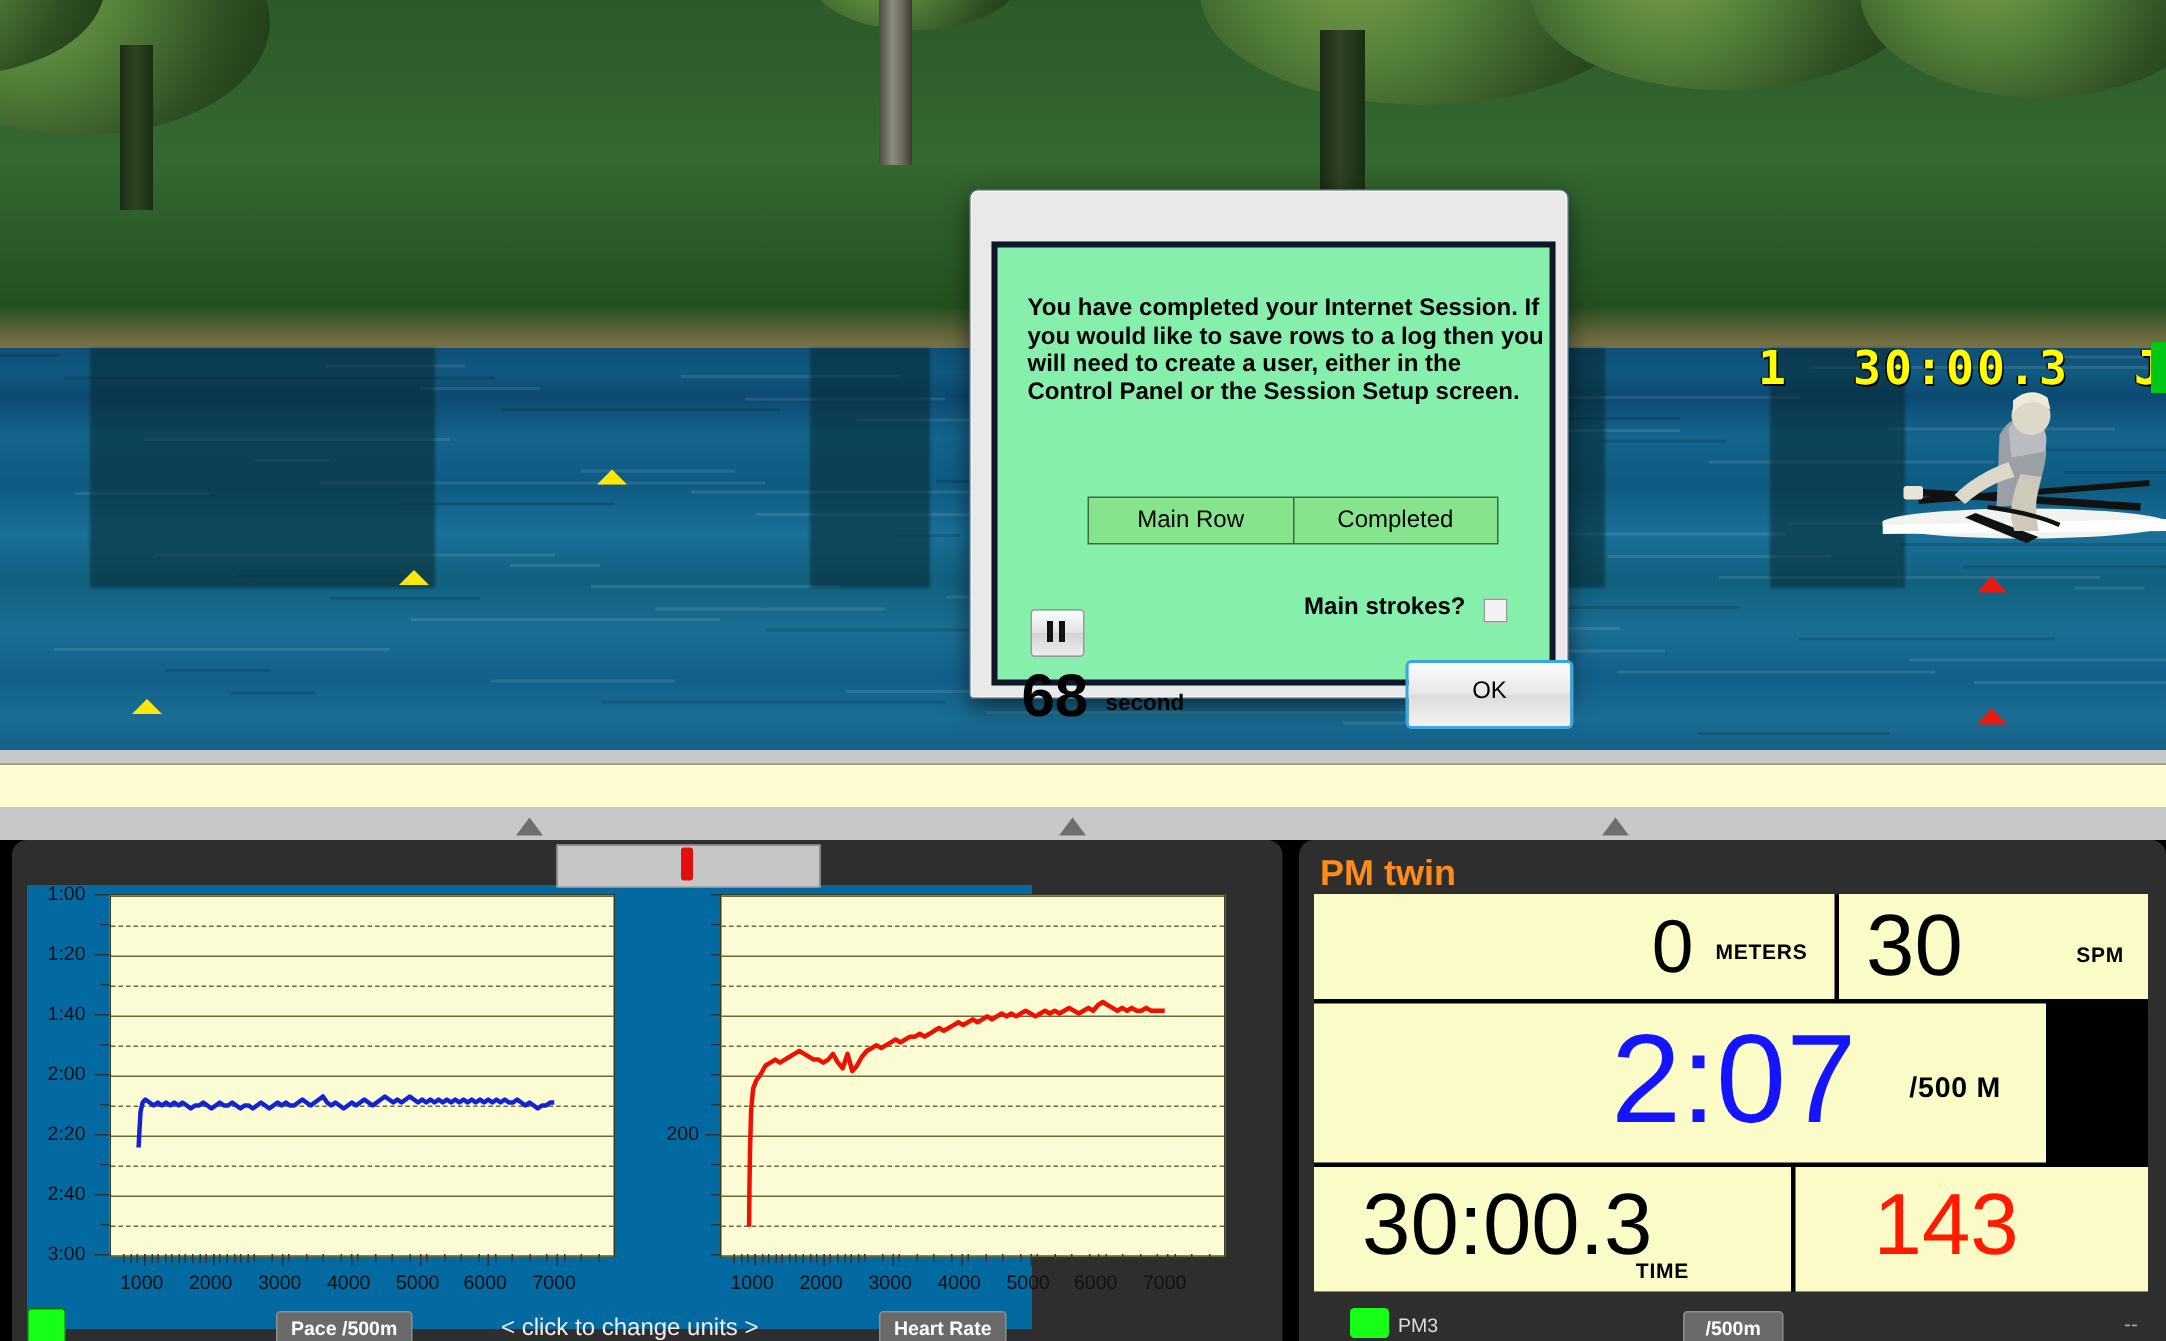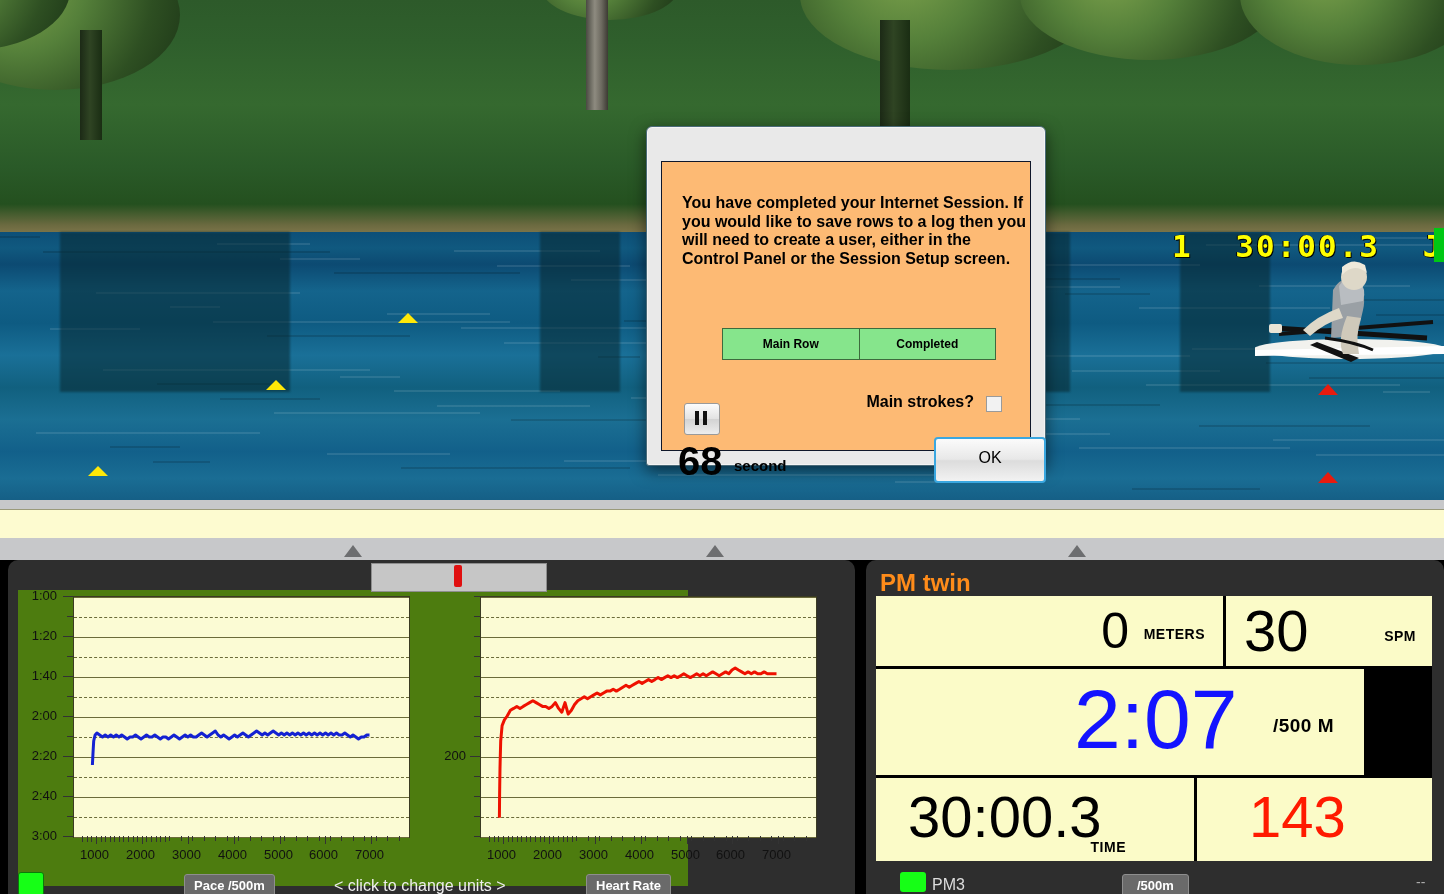--- a/index.html
+++ b/index.html
@@ -37,21 +37,21 @@
   .band-gray-top{position:absolute;left:0;top:500px;width:1444px;height:9px;background:#c7c8ca;}
   .band-yellow{position:absolute;left:0;top:509px;width:1444px;height:29px;background:#fdfbd0;
      border-top:1px solid #9a9a7a;border-bottom:1px solid #b9b9a0;}
   .band-gray-bot{position:absolute;left:0;top:538px;width:1444px;height:22px;background:#c7c8ca;}
   .tri-marker{position:absolute;top:545px;width:0;height:0;border-left:9px solid transparent;
      border-right:9px solid transparent;border-bottom:12px solid #6d6e70;}
 
   
   .chart-panel{position:absolute;left:8px;top:560px;width:847px;height:334px;background:#2e2e2e;
      border-radius:10px 10px 0 0;}
-  .chart-inner{position:absolute;left:10px;top:30px;width:670px;height:296px;background:#4d7c0f;}
+  .chart-inner{position:absolute;left:10px;top:30px;width:670px;height:296px;background:#0369a1;}
   .chart-box{position:absolute;top:0;width:404px;height:296px;}
   .plot{position:absolute;background:#fbfbd4;border:1px solid #3a3a22;}
   .gl{position:absolute;left:0;width:100%;height:0;border-top:1px solid #6b6b3a;}
   .gl.dash{border-top:1px dashed #6b6b3a;}
   .ytick-lbl{position:absolute;right:0;font-size:13px;color:#111;font-family:"Liberation Sans",sans-serif;
      text-align:right;white-space:nowrap;}
   .xtick-lbl{position:absolute;font-size:13px;color:#111;white-space:nowrap;}
   .tickmark{position:absolute;width:0;border-left:1px solid #333;}
   .ytickmark{position:absolute;height:0;border-top:1px solid #333;}
 
@@ -64,42 +64,42 @@
   .pm-panel{position:absolute;left:866px;top:560px;width:578px;height:334px;background:#2e2e2e;
      border-radius:10px 10px 0 0;}
   .pm-title{position:absolute;left:14px;top:9px;color:#ff8c1a;font-size:24px;font-weight:bold;}
   .pm-drag{position:absolute;left:371px;top:563px;width:174px;height:27px;background:#c6c6c6;border:1px solid #8e8e8e;}
   .pm-drag-mark{position:absolute;left:454px;top:565px;width:8px;height:22px;background:#e01010;border-radius:2px;}
   .pm-grid{position:absolute;left:10px;top:36px;width:556px;height:265px;background:#000;}
   .cell{position:absolute;background:#fbfbc8;}
   .big-num{position:absolute;font-family:"Liberation Sans",sans-serif;font-weight:normal;line-height:1;}
   .unit{position:absolute;font-size:14px;font-weight:bold;color:#000;letter-spacing:.5px;}
   .pm-foot-led{position:absolute;left:10px;top:872px;width:26px;height:20px;background:#16ff16;border-radius:3px;}
-  .pm-foot-lbl{position:absolute;color:#ddd;font-size:16px;}
+  .pm-foot-lbl{position:absolute;color:#ddd;font-size:13px;}
   .pm-foot-btn{position:absolute;background:#6a6a6a;color:#fff;font-size:13px;font-weight:bold;
      padding:3px 14px;border:1px solid #8e8e8e;border-radius:3px;}
   .pm-dash{position:absolute;color:#aaa;font-size:14px;}
 
   
   .dlg{position:absolute;left:646px;top:126px;width:398px;height:338px;
      background:#e9e9e9;border:1px solid #4a6a78;border-radius:6px 6px 3px 3px;
      box-shadow:0 0 0 1px rgba(255,255,255,.5) inset, 0 5px 16px rgba(0,0,0,.55);}
   .dlg-tb{position:absolute;left:1px;top:1px;width:396px;height:29px;border-radius:5px 5px 0 0;
      background:linear-gradient(180deg,#c9d3d8 0%,#aebcc4 45%,#93a5ae 52%,#b4c2c9 100%);}
   .dlg-title{position:absolute;left:10px;top:6px;font-size:13px;color:#0a0a0a;}
   .dlg-close{position:absolute;right:3px;top:2px;width:44px;height:22px;border-radius:3px;
      background:linear-gradient(180deg,#e86a5f 0%,#d33124 45%,#b01a10 52%,#e05a4c 100%);
      border:1px solid #8a1c12;color:#fff;font-size:14px;font-weight:bold;text-align:center;line-height:21px;
      box-shadow:0 0 0 1px rgba(255,255,255,.45) inset;}
-  .dlg-body{position:absolute;left:14px;top:34px;width:368px;height:288px;background:#fdba74;
-     border:1px solid #0f172a;}
+  .dlg-body{position:absolute;left:14px;top:34px;width:368px;height:288px;background:#86efac;
+     border:4px solid #0f172a;}
   .dlg-msg{position:absolute;left:20px;top:32px;width:348px;font-size:16px;font-weight:bold;color:#000;
      line-height:1.17;}
   .sess-tbl{position:absolute;left:60px;top:166px;width:272px;height:30px;border:1px solid #3d6b3d;display:flex;}
-  .sess-cell{flex:1;background:#86e58c;color:#000;font-size:12px;font-weight:bold;text-align:center;line-height:30px;}
+  .sess-cell{flex:1;background:#86e58c;color:#000;font-size:16px;font-weight:normal;text-align:center;line-height:30px;}
   .sess-cell+.sess-cell{border-left:1px solid #3d6b3d;}
   .save-lbl{position:absolute;right:56px;top:231px;font-size:16px;font-weight:bold;color:#000;}
   .save-cb{position:absolute;right:28px;top:234px;width:14px;height:14px;background:#f2f2f2;border:1px solid #9a9a9a;}
   .pause-btn{position:absolute;left:22px;top:241px;width:34px;height:30px;border:1px solid #9a9a9a;border-radius:3px;
      background:linear-gradient(180deg,#fcfcfc,#e2e2e2 50%,#d3d3d3 51%,#ededed);}
   .pause-gly{position:absolute;left:33px;top:249px;width:4px;height:14px;background:#111;box-shadow:8px 0 0 #111;}
   .cnt-num{position:absolute;left:16px;top:279px;font-size:40px;font-weight:bold;color:#000;line-height:1;}
   .cnt-unit{position:absolute;left:72px;top:295px;font-size:15px;font-weight:bold;color:#000;}
   .ok-btn{position:absolute;left:272px;top:275px;width:108px;height:42px;border:2px solid #3aa7e0;border-radius:4px;
      background:linear-gradient(180deg,#fbfbfb,#e8e8e8 48%,#dcdcdc 52%,#f2f2f2);

